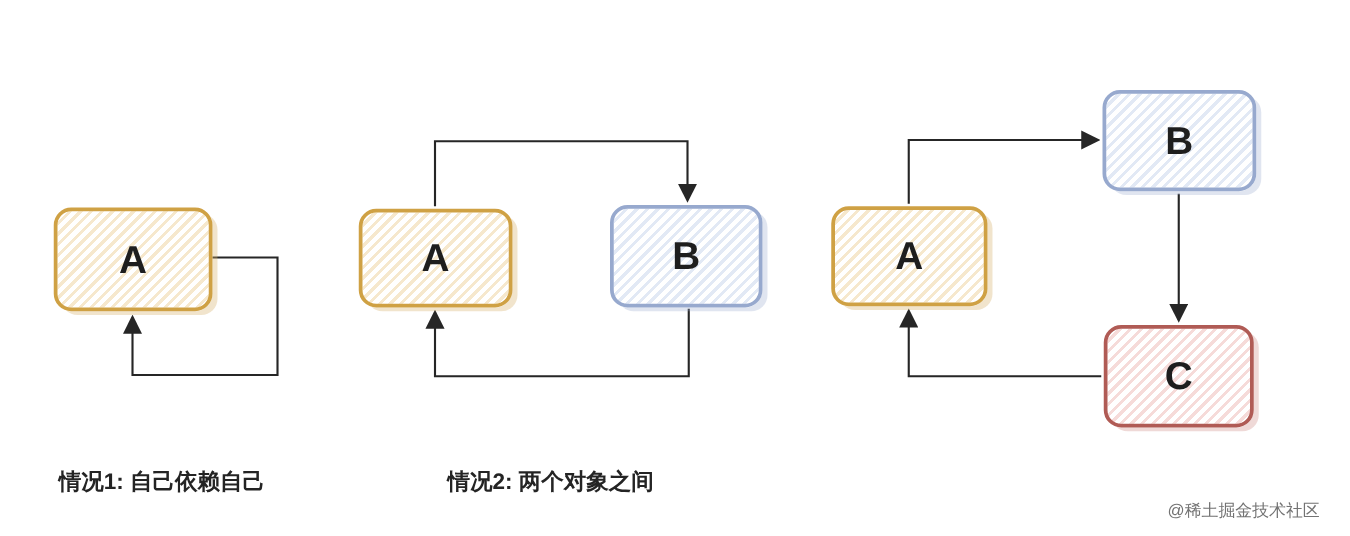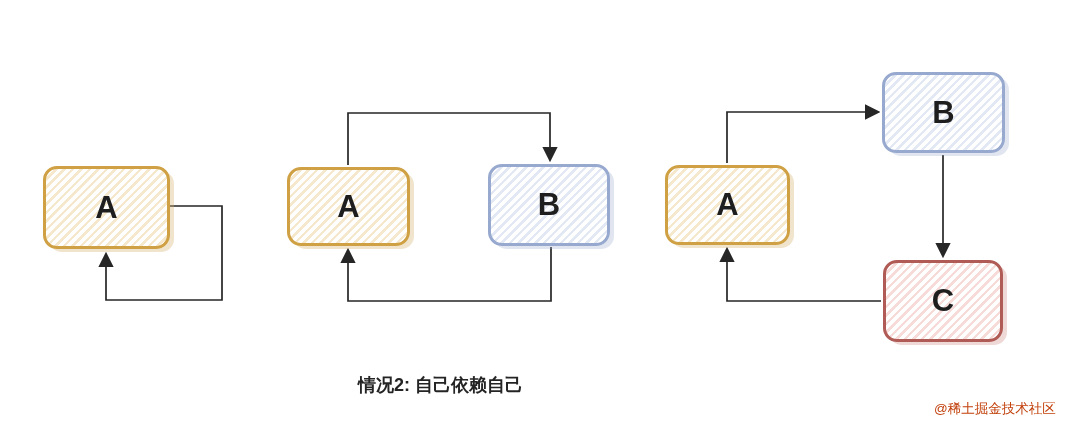--- a/index.html
+++ b/index.html
@@ -57,21 +57,21 @@
     position: absolute;
     font-size: 18px;
     font-weight: 600;
     color: #242424;
     white-space: nowrap;
   }
   .watermark {
     position: absolute;
     font-size: 13.5px;
     font-weight: 400;
-    color: #c2410c;
+    color: #737373;
     white-space: nowrap;
   }
 </style>
 </head>
 <body>
 
 <div class="stage">
 
   <svg class="arrow-layer" width="1080" height="429" viewBox="0 0 1080 429" xmlns="http://www.w3.org/2000/svg">
     <defs>
@@ -89,28 +89,29 @@
     <path class="arrow" d="M727,163 L727,112 L878,112" marker-end="url(#ah)"></path>
 
     <path class="arrow" d="M943,155 L943,256" marker-end="url(#ah)"></path>
 
     <path class="arrow" d="M881,301 L727,301 L727,249" marker-end="url(#ah)"></path>
   </svg>
 
   <div class="node orange" style="left:43px; top:166px; width:127px; height:83px;">
     <span>A</span>
   </div>
+  <div class="case-label" style="left:47px; top:373px;">情况1: 自己依赖自己</div>
 
   <div class="node orange" style="left:287px; top:167px; width:123px; height:79px;">
     <span>A</span>
   </div>
   <div class="node blue" style="left:488px; top:164px; width:122px; height:82px;">
     <span>B</span>
   </div>
-  <div class="case-label" style="left:358px; top:373px;">情况2: 自己依赖自己</div>
+  <div class="case-label" style="left:358px; top:373px;">情况2: 两个对象之间</div>
 
   <div class="node orange" style="left:665px; top:165px; width:125px; height:80px;">
     <span>A</span>
   </div>
   <div class="node blue" style="left:882px; top:72px; width:123px; height:81px;">
     <span>B</span>
   </div>
   <div class="node red" style="left:883px; top:260px; width:120px; height:82px;">
     <span>C</span>
   </div>

